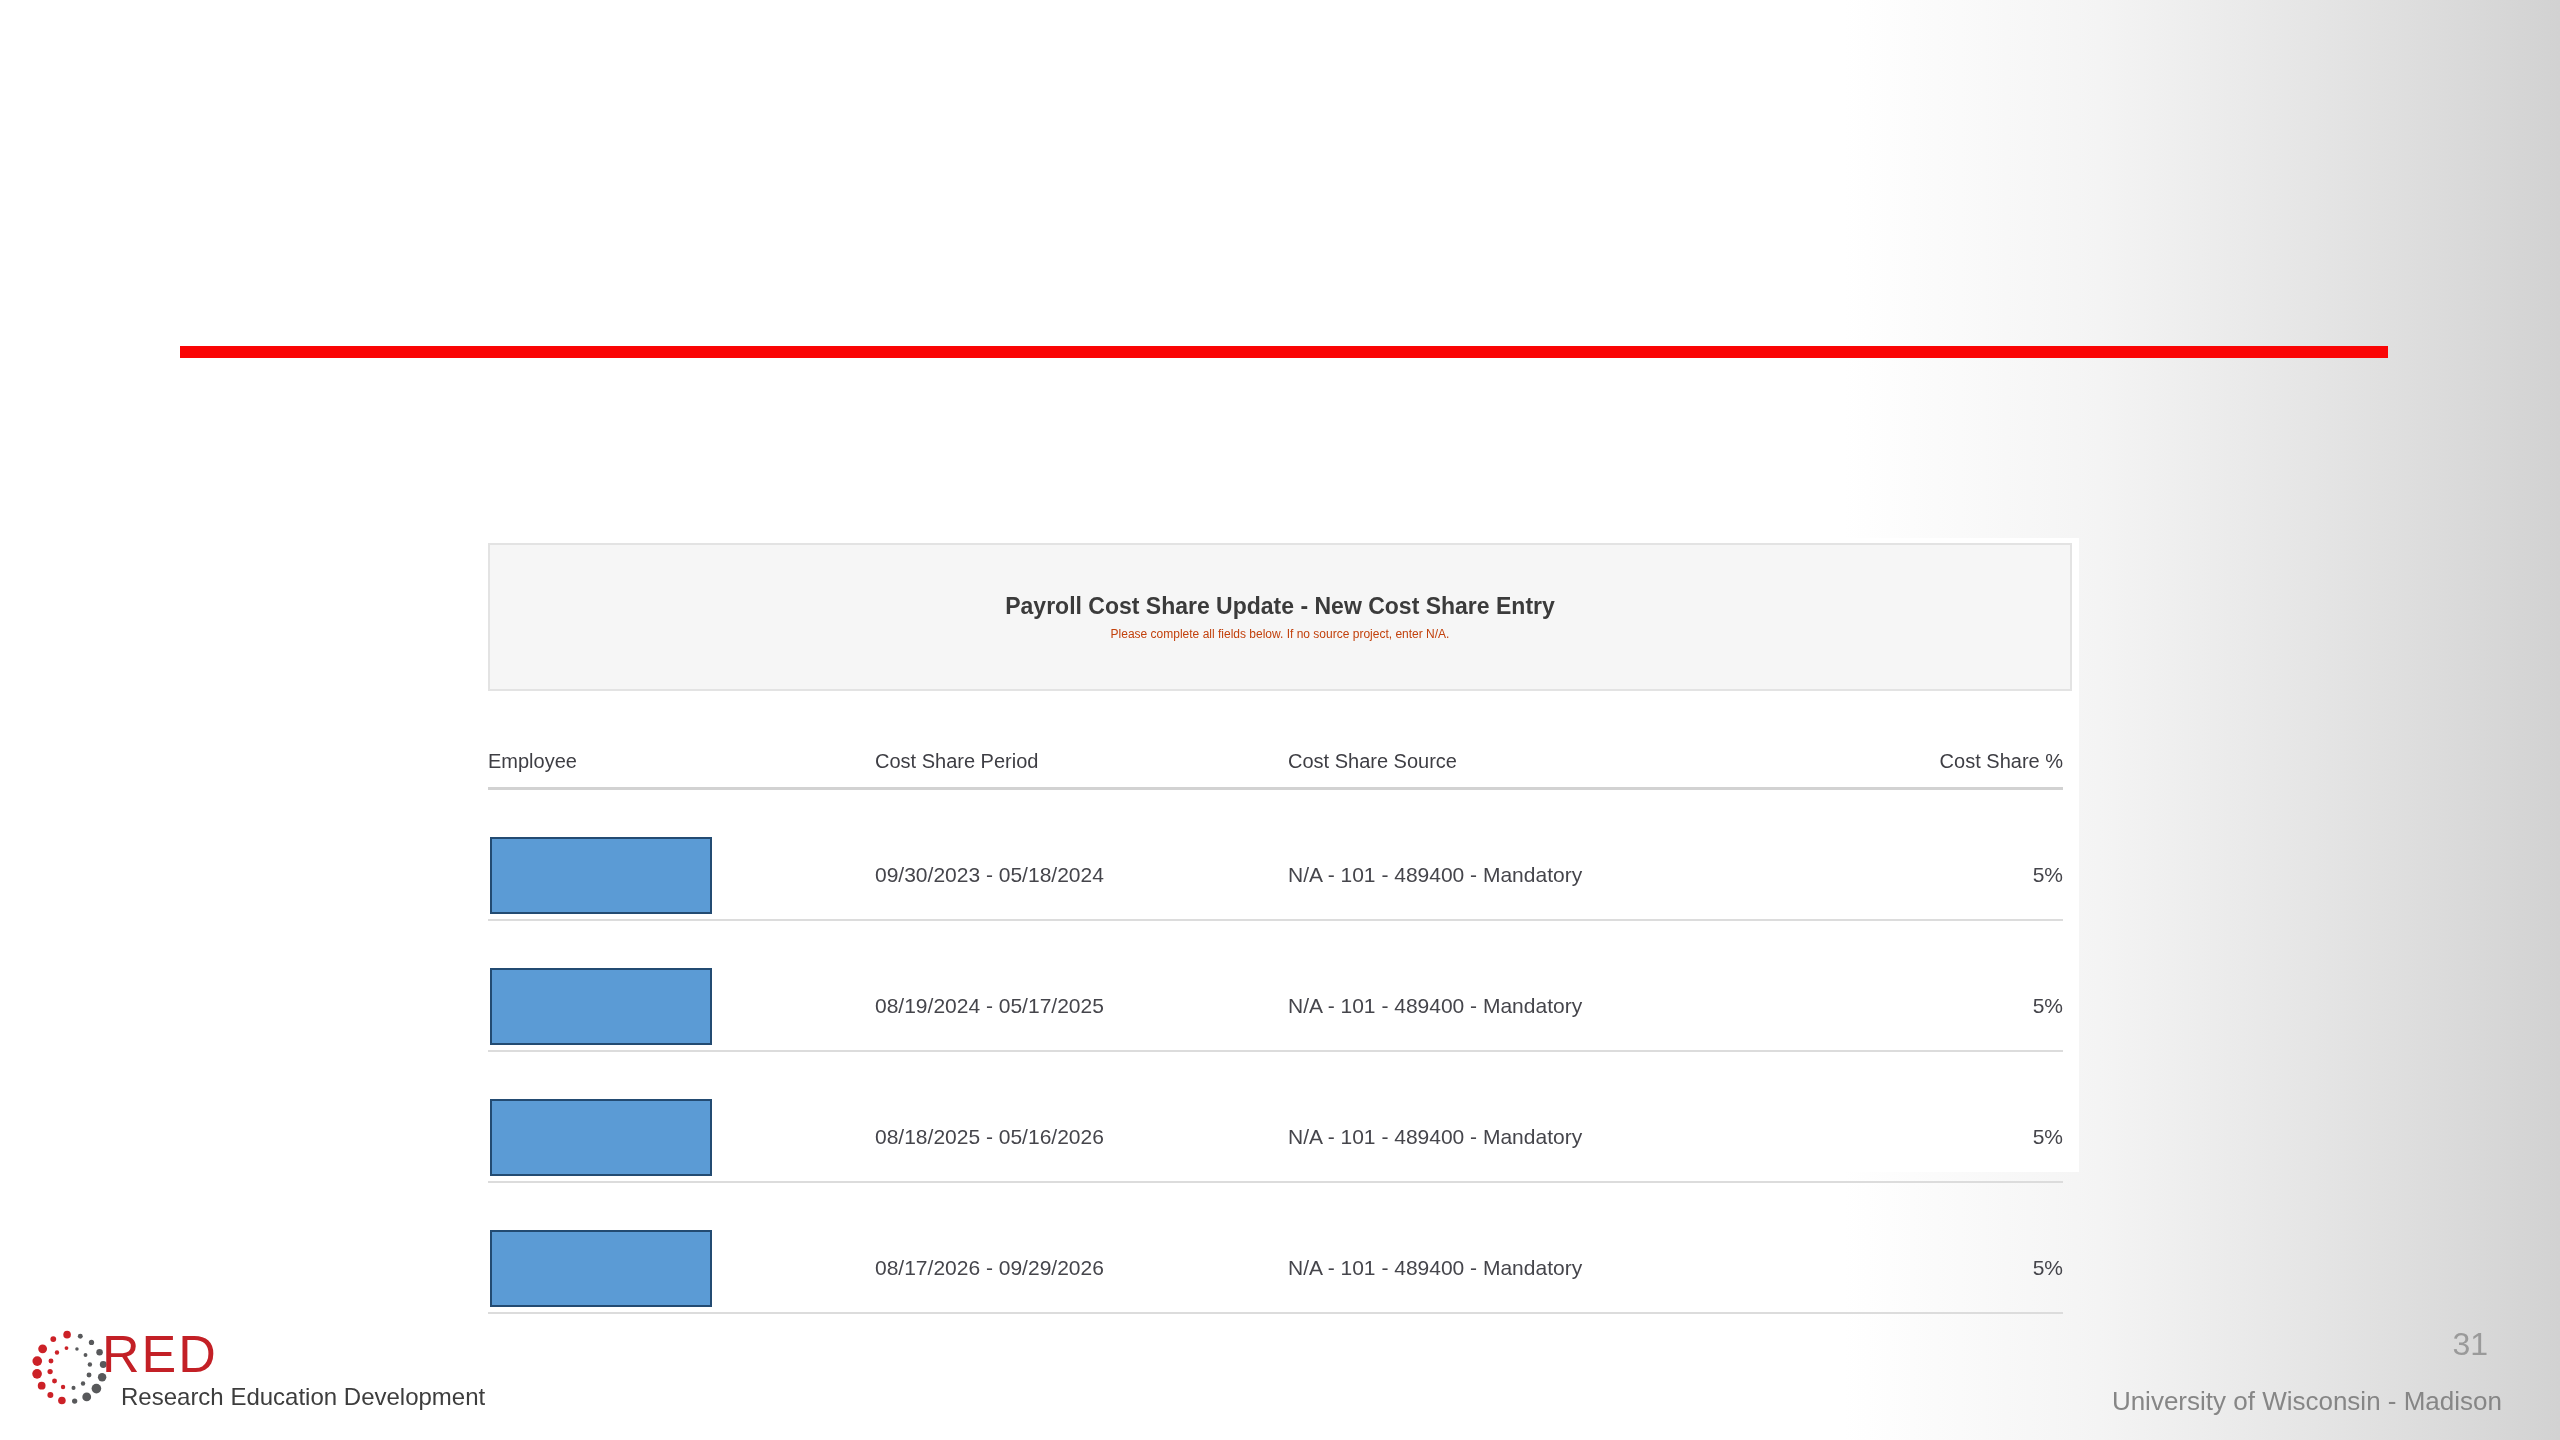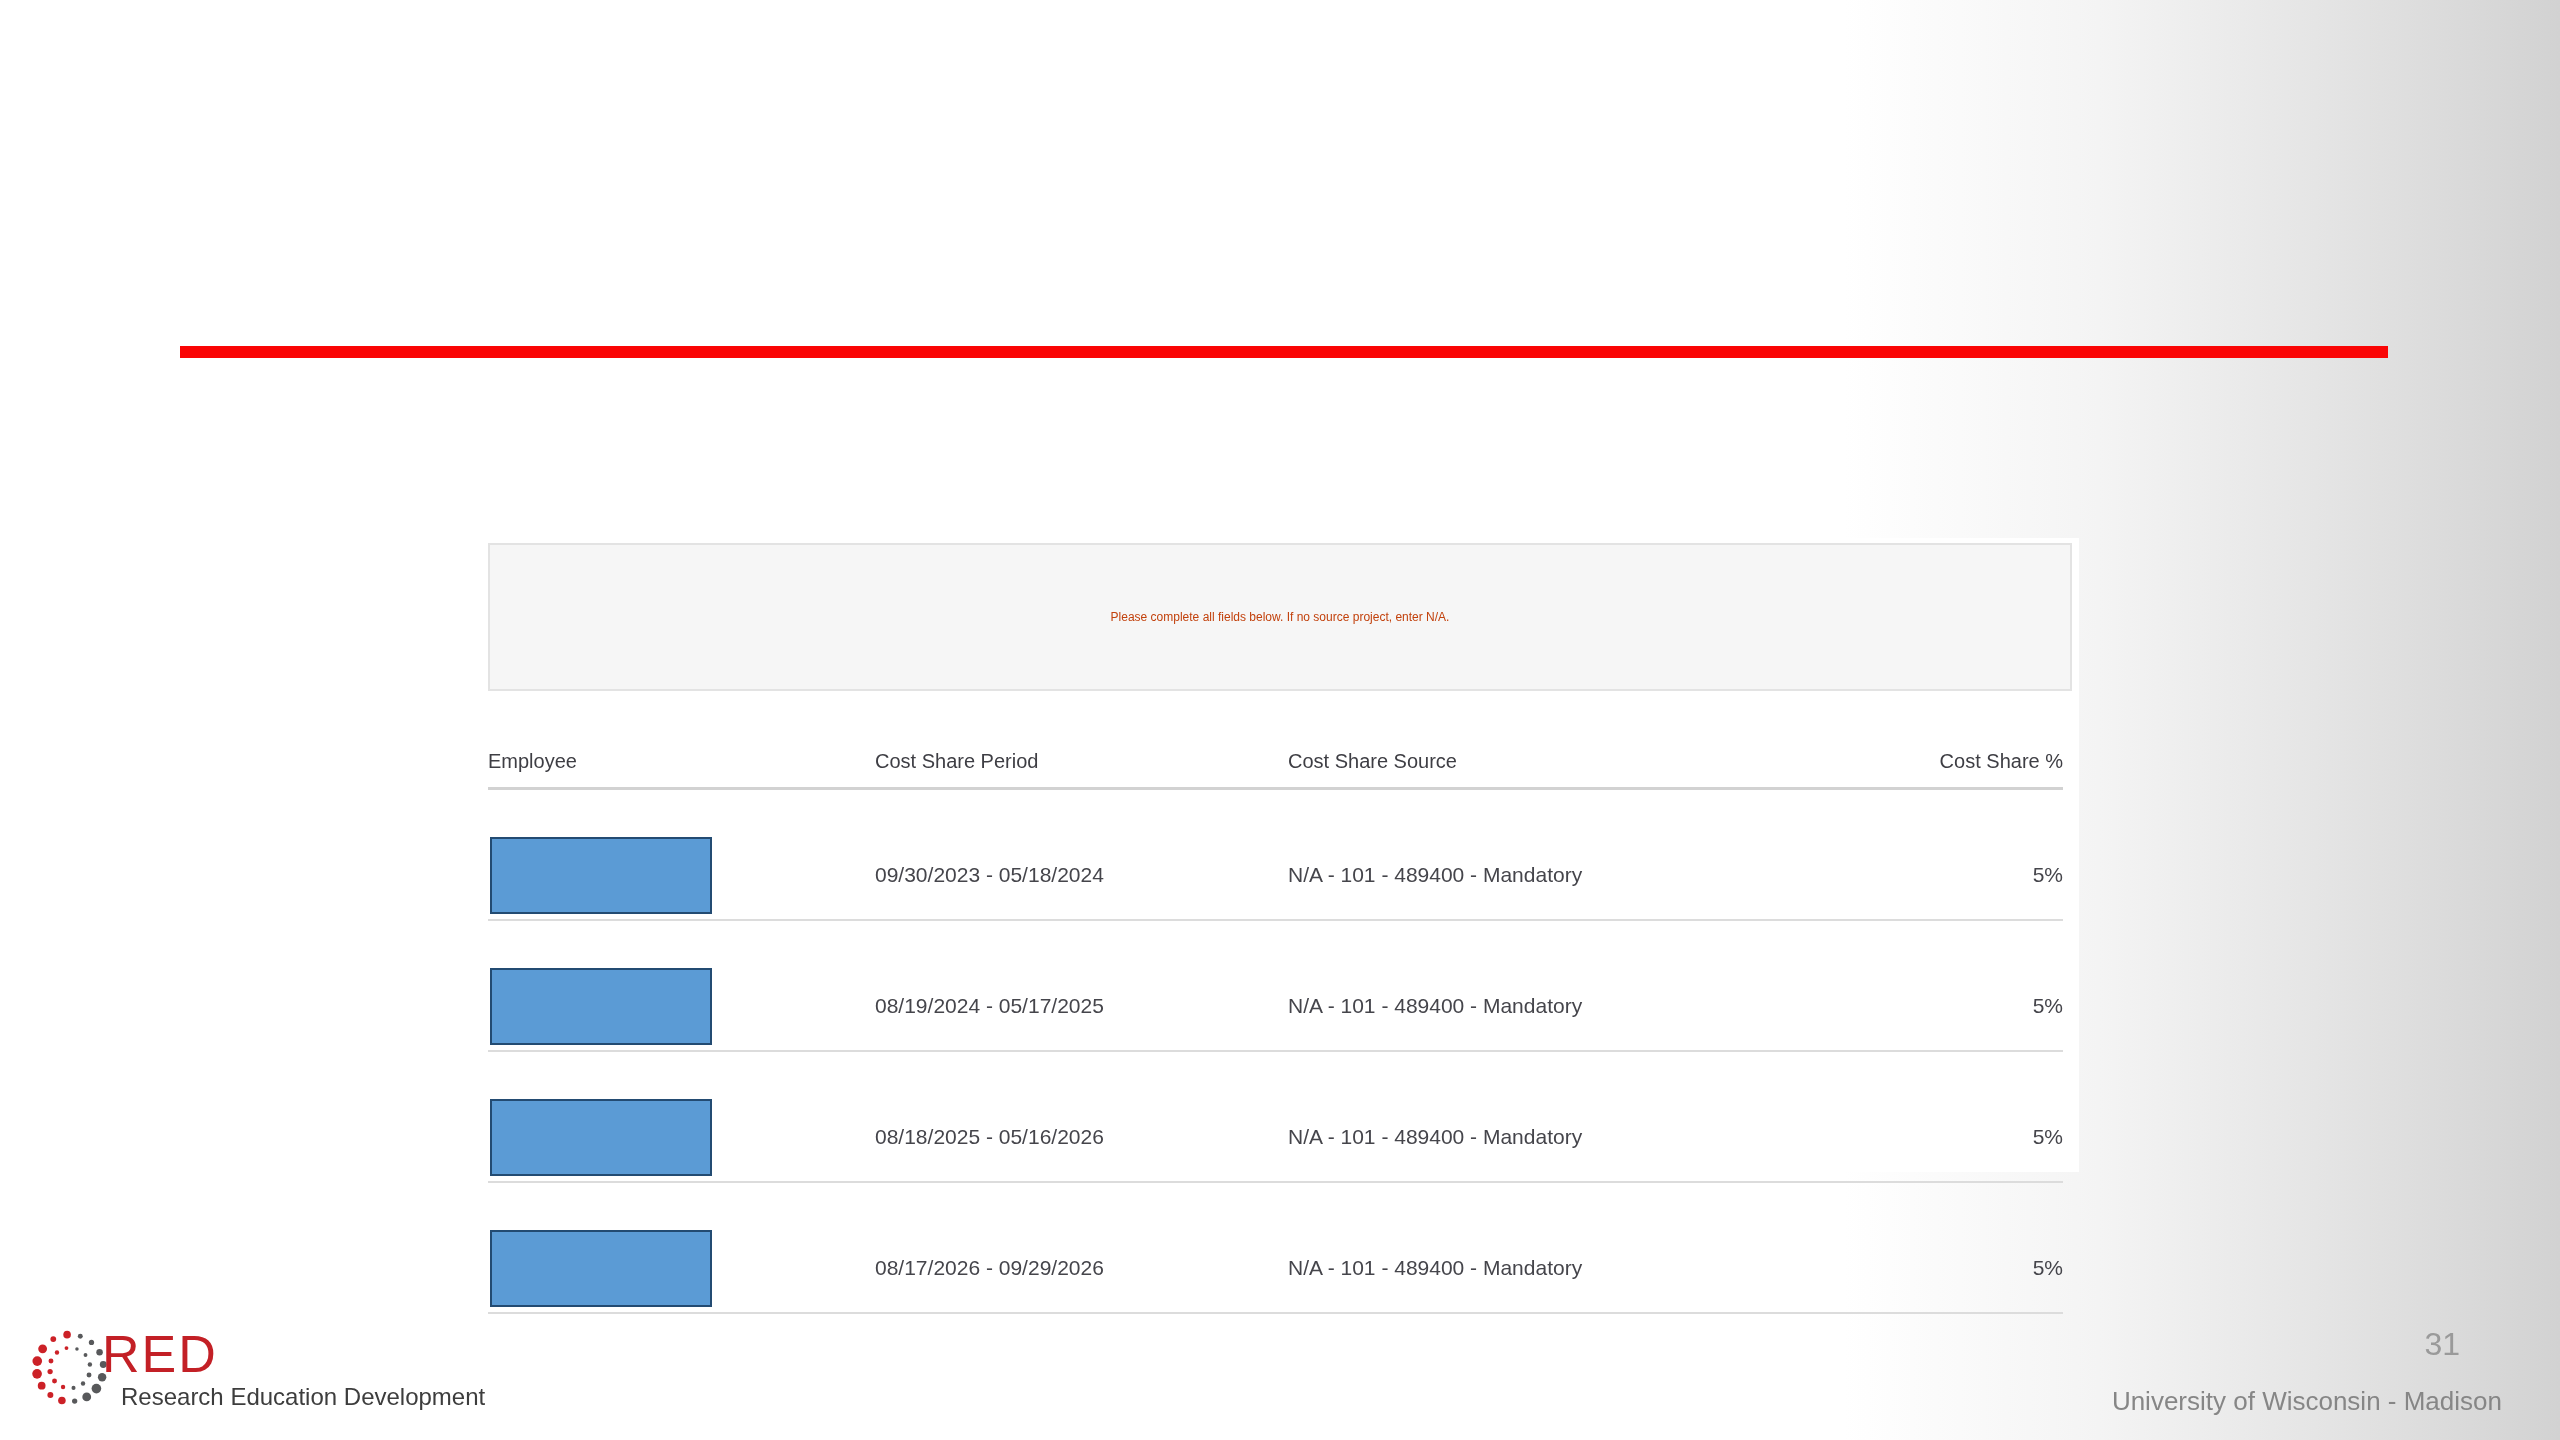--- a/index.html
+++ b/index.html
@@ -124,21 +124,21 @@
   .logo-subtitle {
     position: absolute;
     left: 95px;
     top: 61px;
     font-size: 24px;
     color: #3d3d3d;
     white-space: nowrap;
   }
   .page-number {
     position: absolute;
-    right: 100px;
+    right: 72px;
     top: 1326px;
     font-size: 32px;
     color: #9a9a9a;
     margin-left: 36px;
   }
   .institution {
     position: absolute;
     right: 58px;
     top: 1386px;
     font-size: 26px;
@@ -149,20 +149,21 @@
 </head>
 <body>
 
 <div class="slide">
 
   <div class="accent-line"></div>
 
   <div class="panel">
 
     <div class="panel-header">
+      <div class="ph-title">Payroll Cost Share Update - New Cost Share Entry</div>
       <div class="ph-subtitle">Please complete all fields below. If no source project, enter N/A.</div>
     </div>
 
     <div class="cs-table">
       <div class="thead">
         <div class="th">Employee</div>
         <div class="th">Cost Share Period</div>
         <div class="th">Cost Share Source</div>
         <div class="th center">Cost Share %</div>
       </div>

